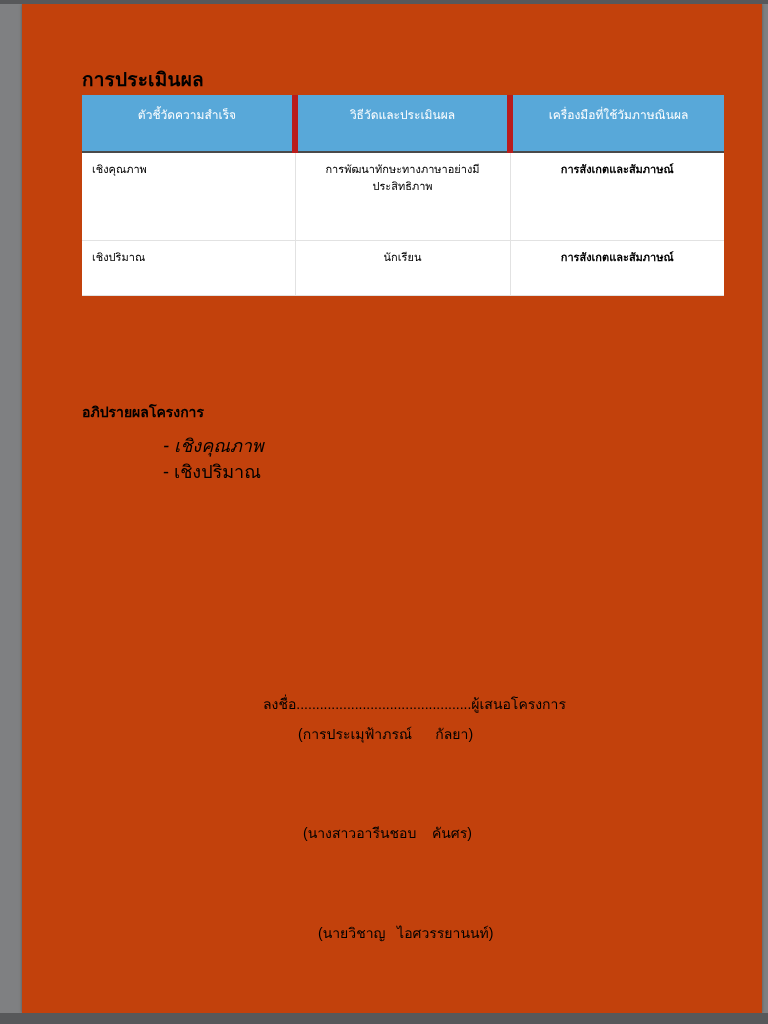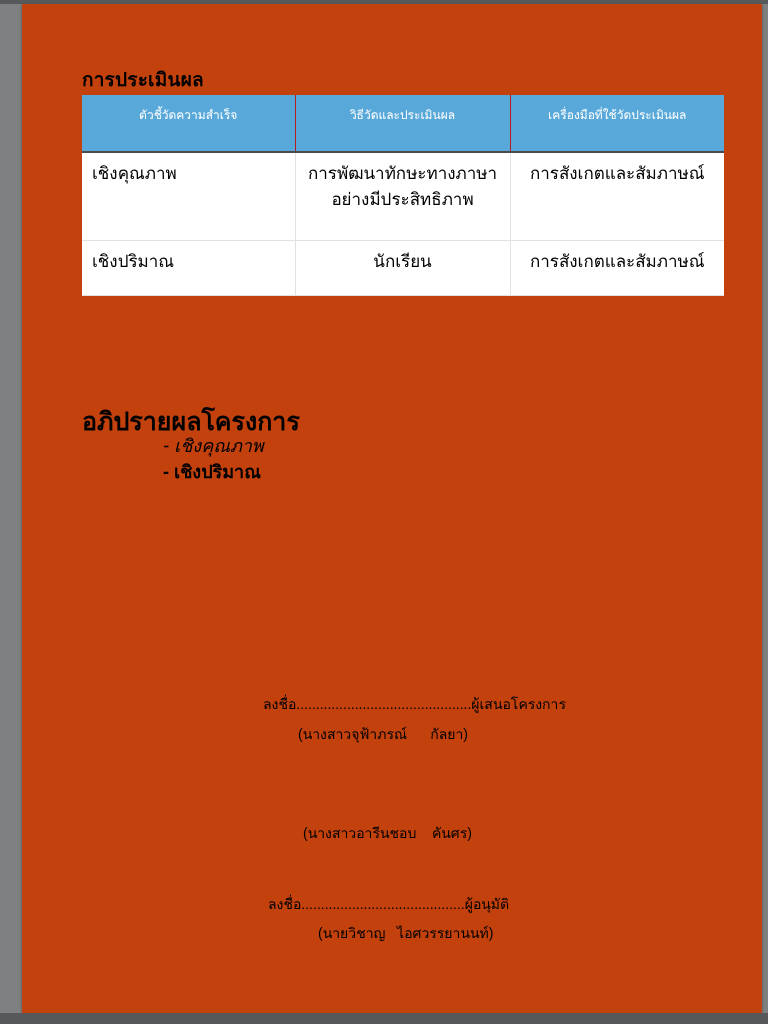--- a/index.html
+++ b/index.html
@@ -38,53 +38,52 @@
   table.eval-table col.c3 { width: 214px; }
   table.eval-table thead th {
     background: #58a8d9;
     color: #ffffff;
     font-weight: normal;
     font-size: 12px;
     height: 57px;
     vertical-align: top;
     padding-top: 10px;
     text-align: center;
-    border-left: 1px solid #b91c1c;
+    border-left: 6px solid #b91c1c;
     border-bottom: 2px solid #4a4a4a;
   }
   table.eval-table thead th:first-child { border-left: none; }
   table.eval-table tbody td {
-    font-size: 17px;
+    font-size: 11px;
     vertical-align: top;
     padding: 8px 10px;
     border: 1px solid #e2e2e2;
     border-top: none;
     background: #ffffff;
     line-height: 1.55;
   }
   table.eval-table tbody tr.r1 td { height: 88px; }
   table.eval-table tbody tr.r2 td { height: 55px; }
   table.eval-table tbody tr.r3 td { height: 57px; }
   table.eval-table tbody td.cell-left { text-align: left; }
   table.eval-table tbody td.cell-center { text-align: center; }
   table.eval-table tbody tr td:first-child { border-left: none; }
-  table.eval-table tbody tr td:last-child { border-right: none; }
+  table.eval-table tbody tr td:last-child { border-right: none; font-weight: bold; }
   .discussion-heading {
     position: absolute; left: 60px; top: 397px;
-    font-size: 25px; font-weight: bold;
+    font-size: 14px; font-weight: bold;
   }
   .discussion-item-1 {
     position: absolute; left: 141px; top: 427px;
     font-size: 18px;
     font-style: italic;
   }
   .discussion-item-2 {
     position: absolute; left: 141px; top: 453px;
     font-size: 18px;
-    font-weight: bold;
   }
   .sig-line, .sig-name {
     position: absolute;
     font-size: 14px;
     white-space: pre;
   }
   .sig1-line { left: 241px; top: 689px; }
   .sig1-name { left: 276px; top: 719px; }
   .sig2-line { left: 241px; top: 789px; }
   .sig2-name { left: 281px; top: 818px; }
@@ -103,21 +102,21 @@
   <table class="eval-table">
     <colgroup>
         <col class="c1">
         <col class="c2">
         <col class="c3">
       </colgroup>
     <thead>
       <tr>
         <th>ตัวชี้วัดความสำเร็จ</th>
         <th>วิธีวัดและประเมินผล</th>
-        <th>เครื่องมือที่ใช้วัดประเมินผล</th>
+        <th>เครื่องมือที่ใช้วัมภาษณินผล</th>
       </tr>
     </thead>
     <tbody>
       <tr class="r1">
         <td class="cell-left">เชิงคุณภาพ</td>
         <td class="cell-center">การพัฒนาทักษะทางภาษาอย่างมีประสิทธิภาพ</td>
         <td class="cell-center">การสังเกตและสัมภาษณ์</td>
       </tr>
       <tr class="r2">
         <td class="cell-left">เชิงปริมาณ</td>
@@ -125,22 +124,21 @@
         <td class="cell-center">การสังเกตและสัมภาษณ์</td>
       </tr>
     </tbody>
   </table>
 
   <div class="discussion-heading">อภิปรายผลโครงการ</div>
   <div class="discussion-item-1">- เชิงคุณภาพ</div>
   <div class="discussion-item-2">- เชิงปริมาณ</div>
 
   <div class="sig-line sig1-line">ลงชื่อ.............................................ผู้เสนอโครงการ</div>
-  <div class="sig-name sig1-name">(นางสาวจุฟ้าภรณ์      กัลยา)</div>
+  <div class="sig-name sig1-name">(การประเมุฟ้าภรณ์      กัลยา)</div>
 
   <div class="sig-name sig2-name">(นางสาวอารีนชอบ    คันศร)</div>
 
-  <div class="sig-line sig3-line">ลงชื่อ..........................................ผู้อนุมัติ</div>
   <div class="sig-name sig3-name">(นายวิชาญ   ไอศวรรยานนท์)</div>
 
 </div>
 
 <div class="bar-bottom"></div>
 
 </body></html>

